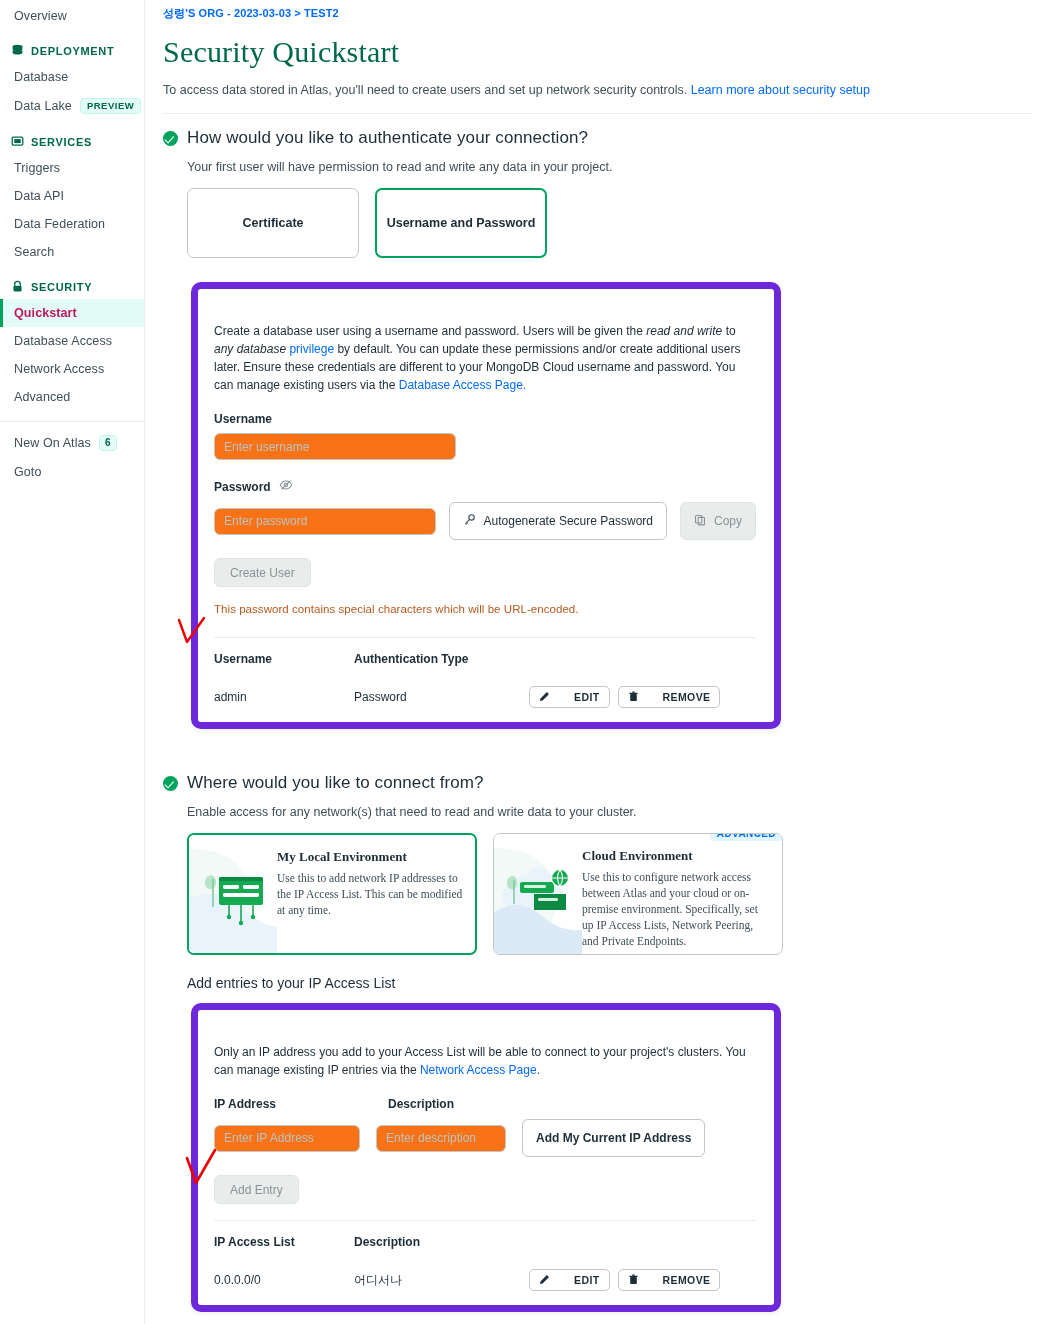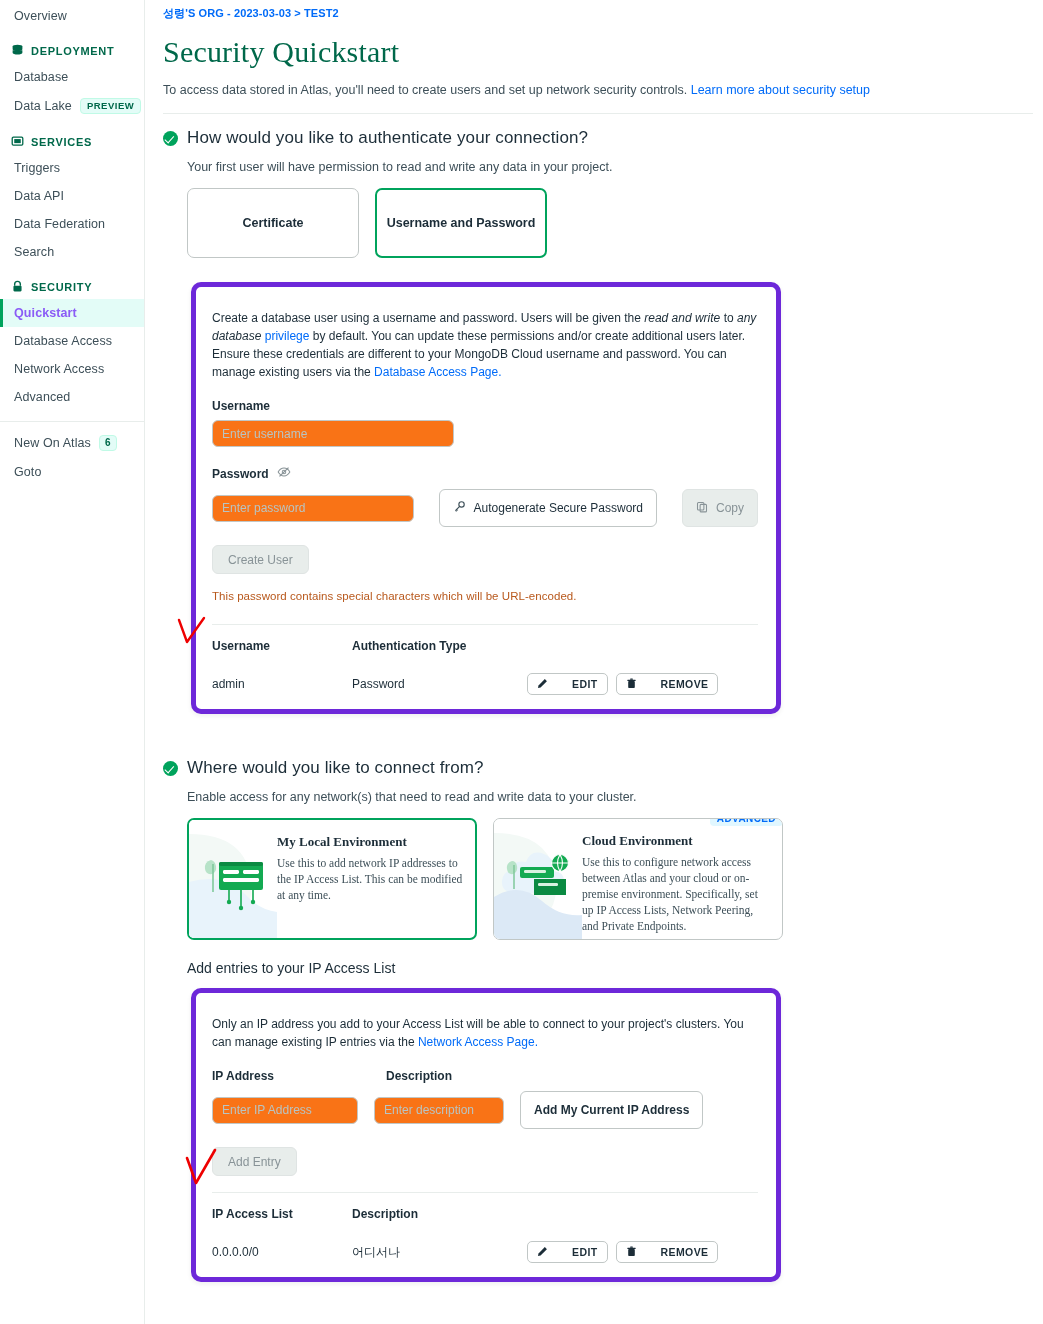--- a/index.html
+++ b/index.html
@@ -28,21 +28,21 @@
     padding:7px 0 7px 11px;
     font-size:12.5px;
     color:#3d4f58;
     letter-spacing:.1px;
     line-height:14px;
     cursor:pointer;
     border-left:3px solid transparent;
   }
   .nav-link.active {
     background:#e3fcf7;
-    color:#8b5cf6;
+    color:#be185d;
     font-weight:bold;
     border-left:3px solid #00a35c;
   }
   .nav-section {
     display:flex; align-items:center; gap:7px;
     padding:14px 0 6px 11px;
     font-size:11px; font-weight:bold;
     color:#00684a;
     letter-spacing:.7px;
   }
@@ -103,39 +103,39 @@
     font-size:12.5px; font-weight:bold; color:#1c2d38;
     cursor:pointer; background:#fff;
   }
   .choice-card.selected { border:2px solid #00a35c; }
 
   
   .panel {
     margin-left:28px;
     width:590px;
     background:#ffffff;
-    border:5px solid #6d28d9;
+    border:7px solid #6d28d9;
     border-radius:10px;
     box-shadow:0 2px 5px rgba(6,22,33,.07);
-    padding:22px 18px 14px 16px;
+    padding:33px 18px 14px 16px;
   }
   .panel-text { font-size:12px; color:#1c2d38; line-height:18px; }
   .panel-text em { font-style:italic; }
 
   .field-label { font-size:12px; font-weight:bold; color:#1c2d38; margin:18px 0 7px 0; display:flex; align-items:center; gap:8px; }
   .input {
     width:242px; height:27px;
     border:1px solid #c1c7c6; border-radius:6px;
     background:#f97316; padding:0 9px;
     font-size:12px; color:#1c2d38;
     font-family:"Liberation Sans", sans-serif;
     outline:none;
   }
   .input::placeholder { color:#b8c4c2; }
-  .row { display:flex; align-items:center; gap:25px; }
+  .row { display:flex; align-items:center; gap:13px; }
 
   .btn {
     height:38px; border:1px solid #c1c7c6; border-radius:6px;
     background:#fff; font-size:12px; color:#1c2d38;
     font-family:"Liberation Sans", sans-serif;
     display:inline-flex; align-items:center; gap:8px;
     padding:0 13px; cursor:pointer; white-space:nowrap;
   }
   .btn.disabled { background:#e8edeb; color:#889397; border-color:#dfe4e3; cursor:default; }
   .btn.create { margin-top:18px; padding:0 15px; height:29px; }

